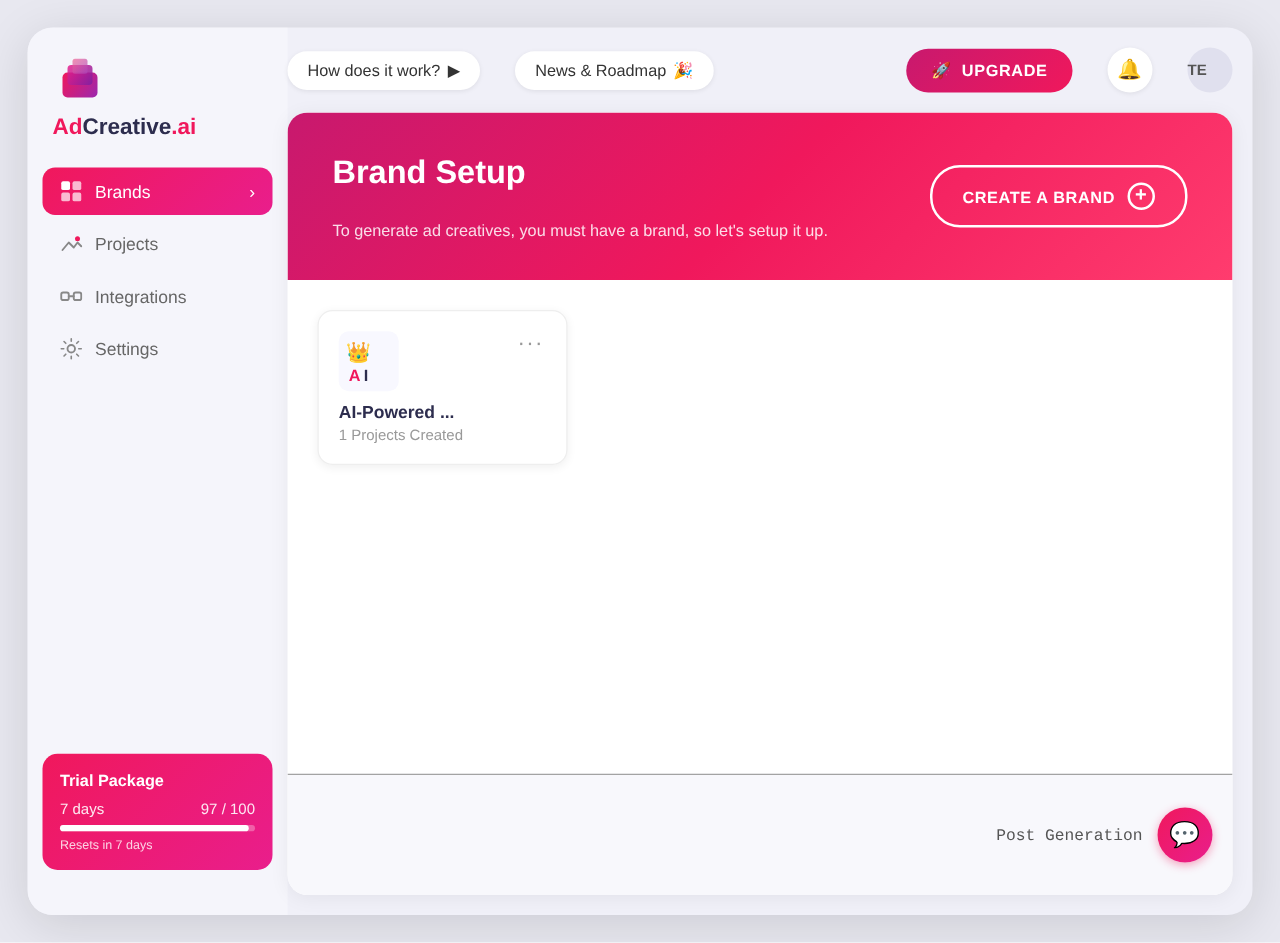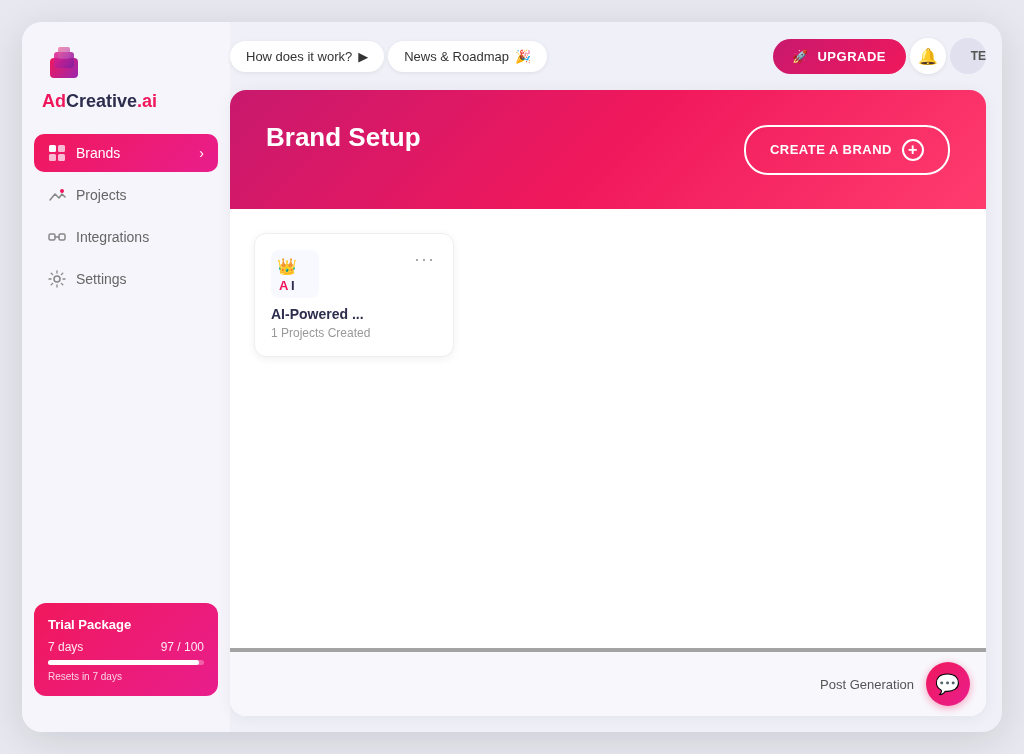--- a/index.html
+++ b/index.html
@@ -121,21 +121,21 @@
     .main-content {
       flex: 1;
       display: flex;
       flex-direction: column;
       padding: 16px 16px 16px 0;
     }
     
     .top-nav {
       display: flex;
       align-items: center;
-      gap: 4px;
+      gap: 28px;
       padding: 0 0 16px 0;
     }
     .top-nav-btn {
       display: flex;
       align-items: center;
       gap: 6px;
       background: #fff;
       border: none;
       border-radius: 20px;
       padding: 8px 16px;
@@ -173,21 +173,21 @@
       font-size: 16px;
     }
     .avatar-btn {
       width: 36px;
       height: 36px;
       border-radius: 50%;
       background: #e0e0ee;
       border: none;
       display: flex;
       align-items: center;
-      justify-content: flex-end;
+      justify-content: flex-start;
       cursor: pointer;
       font-size: 12px;
       font-weight: 700;
       color: #555;
     }
     
     .content-area {
       flex: 1;
       background: #fff;
       border-radius: 16px;
@@ -293,23 +293,24 @@
     }
     .brand-projects {
       font-size: 12px;
       color: #999;
     }
     
     .bottom-bar {
       display: flex;
       align-items: center;
       justify-content: flex-end;
-      padding: 10px 16px;
+      padding: 26px 16px;
       background: #f8f8fc;
-      border-top: 4px solid #a3a3a3;
+      border-top: 1px solid #a3a3a3;
+      font-family: Liberation Mono, monospace;
     }
     .post-generation-label {
       font-size: 13px;
       color: #555;
       margin-right: 12px;
     }
     .chat-btn {
       width: 44px;
       height: 44px;
       background: linear-gradient(135deg, #f0185c, #e91e8c);
@@ -429,20 +430,21 @@
       <button class="avatar-btn">
         <span>TE</span>
       </button>
     </div>
 
     <div class="content-area">
 
       <div class="brand-header">
         <div class="brand-header-left">
           <h1>Brand Setup</h1>
+          <p>To generate ad creatives, you must have a brand, so let's setup it up.</p>
         </div>
         <button class="create-brand-btn">
           <span>CREATE A BRAND</span>
           <span class="plus-icon">+</span>
         </button>
       </div>
 
       <div class="brands-grid">
 
         <div class="brand-card">

